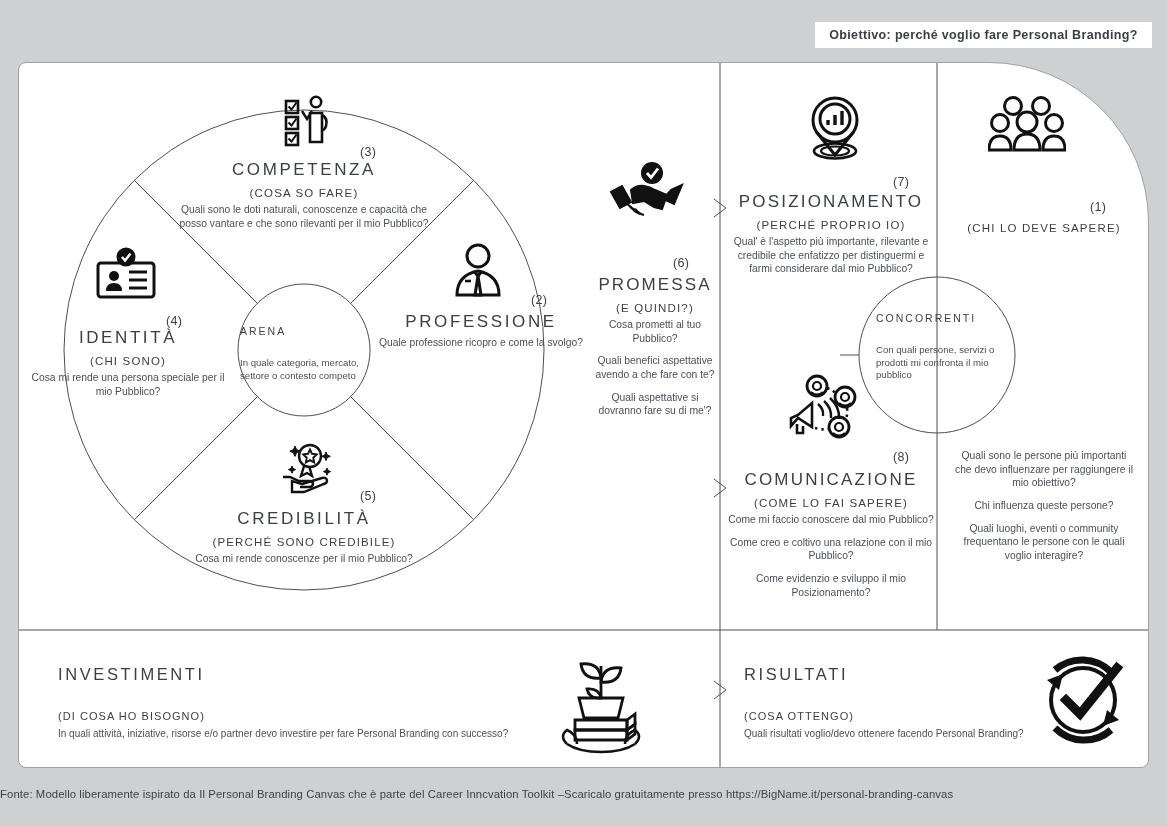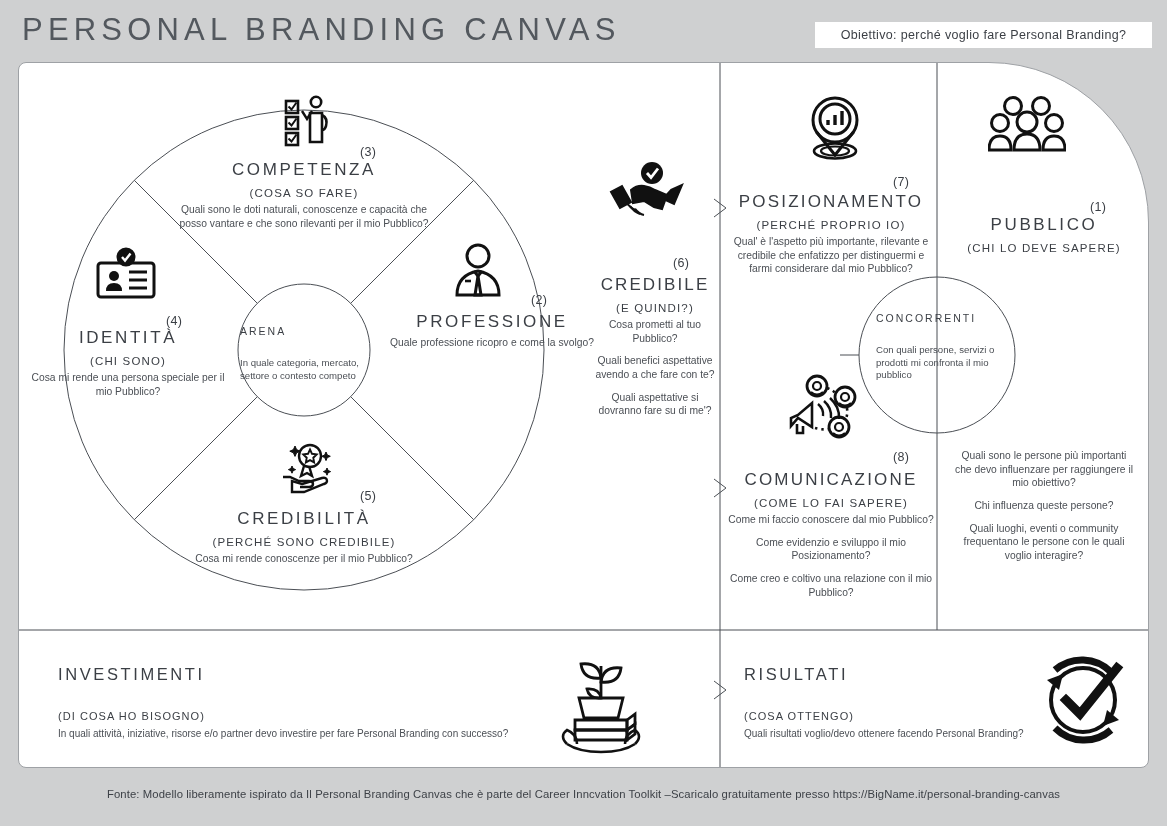--- a/index.html
+++ b/index.html
@@ -18,21 +18,21 @@
     position:absolute;left:22px;top:12px;
     font-size:31px;letter-spacing:5.2px;font-weight:400;
     color:#53585e;white-space:nowrap;
   }
   .objective-box{
     position:absolute;left:815px;top:22px;width:337px;height:26px;
     background:#ffffff;
     display:flex;align-items:center;justify-content:center;
   }
   .objective-box span{
-    font-size:12.5px;letter-spacing:.35px;color:#3b3f45;white-space:nowrap;
+    font-size:12.5px;letter-spacing:.35px;color:#3b3f45;white-space:nowrap;font-weight:bold;
   }
 
   
   .canvas-panel{
     position:absolute;left:18px;top:62px;width:1131px;height:706px;
     background:#ffffff;
     border:1px solid #9ea1a5;
     border-radius:8px 160px 8px 8px;
     box-sizing:border-box;
   }
@@ -61,31 +61,30 @@
   .circ-lbl{position:absolute;text-align:left;}
   .circ-lbl .ttl2{font-size:10.5px;letter-spacing:2px;color:#3b3f45;}
   .circ-lbl .body2{font-size:9.6px;line-height:1.32;color:#4b4f55;margin-top:20px;}
 
   
   .row-ttl{font-size:16.5px;letter-spacing:2.6px;color:#3b3f45;}
   .row-sub{font-size:11px;letter-spacing:1.05px;color:#3b3f45;}
   .row-body{font-size:10px;color:#4b4f55;}
 
   .footer{
-    position:absolute;left:0;top:788px;width:1167px;text-align:center;
+    position:absolute;left:0;top:788px;width:1167px;
     font-size:11.3px;color:#3d4147;letter-spacing:.1px;
   }
   .icon{position:absolute;}
 </style>
 </head>
 <body>
 
 <div id="stage">
 
-  <div class="page-title">PERSONAL BRANDING CANVAS</div>
 
   <div class="objective-box">
     <span>Obiettivo: perché voglio fare Personal Branding?</span>
   </div>
 
   <div class="canvas-panel"></div>
 
   <svg class="vec" viewBox="0 0 1167 826">
     <g fill="none" stroke="#4b4f55" stroke-width="1">
 
@@ -268,21 +267,21 @@
   <div class="num" style="left:166px;top:314px;">(4)</div>
   <div class="blk" style="left:24px;top:328px;width:208px;">
     <div class="ttl">IDENTITÀ</div>
     <div class="sub">(CHI SONO)</div>
     <div class="body">
       <p>Cosa mi rende una persona speciale per il mio Pubblico?</p>
     </div>
   </div>
 
   <div class="num" style="left:531px;top:293px;">(2)</div>
-  <div class="blk" style="left:370px;top:312px;width:222px;margin-left:11px;">
+  <div class="blk" style="left:370px;top:312px;width:222px;">
     <div class="ttl">PROFESSIONE</div>
     <div class="body">
       <p>Quale professione ricopro e come la svolgo?</p>
     </div>
   </div>
 
   <div class="num" style="left:360px;top:489px;">(5)</div>
   <div class="blk" style="left:182px;top:509px;width:244px;">
     <div class="ttl">CREDIBILITÀ</div>
     <div class="sub">(PERCHÉ SONO CREDIBILE)</div>
@@ -291,21 +290,21 @@
     </div>
   </div>
 
   <div class="circ-lbl" style="left:240px;top:325px;width:128px;">
     <div class="ttl2">ARENA</div>
     <div class="body2">In quale categoria, mercato, settore o contesto competo</div>
   </div>
 
   <div class="num" style="left:673px;top:256px;">(6)</div>
   <div class="blk" style="left:593px;top:275px;width:124px;">
-    <div class="ttl" style="letter-spacing:2.1px;">CREDIBILE</div>
+    <div class="ttl" style="letter-spacing:2.1px;">PROMESSA</div>
     <div class="sub">(E QUINDI?)</div>
     <div class="body">
       <p>Cosa prometti al tuo Pubblico?</p>
       <p>Quali benefici aspettative avendo a che fare con te?</p>
       <p>Quali aspettative si dovranno fare su di me'?</p>
     </div>
   </div>
 
   <div class="num" style="left:893px;top:175px;">(7)</div>
   <div class="blk" style="left:726px;top:192px;width:210px;">
@@ -315,28 +314,27 @@
       <p>Qual' è l'aspetto più importante, rilevante e credibile che enfatizzo per distinguermi e farmi considerare dal mio Pubblico?</p>
     </div>
   </div>
 
   <div class="num" style="left:893px;top:450px;">(8)</div>
   <div class="blk" style="left:726px;top:470px;width:210px;">
     <div class="ttl" style="letter-spacing:2.2px;">COMUNICAZIONE</div>
     <div class="sub">(COME LO FAI SAPERE)</div>
     <div class="body">
       <p>Come mi faccio conoscere dal mio Pubblico?</p>
+      <p>Come creo e coltivo una relazione con il mio Pubblico?</p>
       <p>Come evidenzio e sviluppo il mio Posizionamento?</p>
-      <p>Come creo e coltivo una relazione con il mio Pubblico?</p>
     </div>
   </div>
 
   <div class="num" style="left:1090px;top:200px;">(1)</div>
   <div class="blk" style="left:944px;top:215px;width:200px;">
-    <div class="ttl" style="letter-spacing:2.6px;">PUBBLICO</div>
     <div class="sub">(CHI LO DEVE SAPERE)</div>
   </div>
   <div class="blk" style="left:952px;top:445px;width:184px;">
     <div class="body">
       <p>Quali sono le persone più importanti che devo influenzare per raggiungere il mio obiettivo?</p>
       <p>Chi influenza queste persone?</p>
       <p>Quali luoghi, eventi o community frequentano le persone con le quali voglio interagire?</p>
     </div>
   </div>
 

